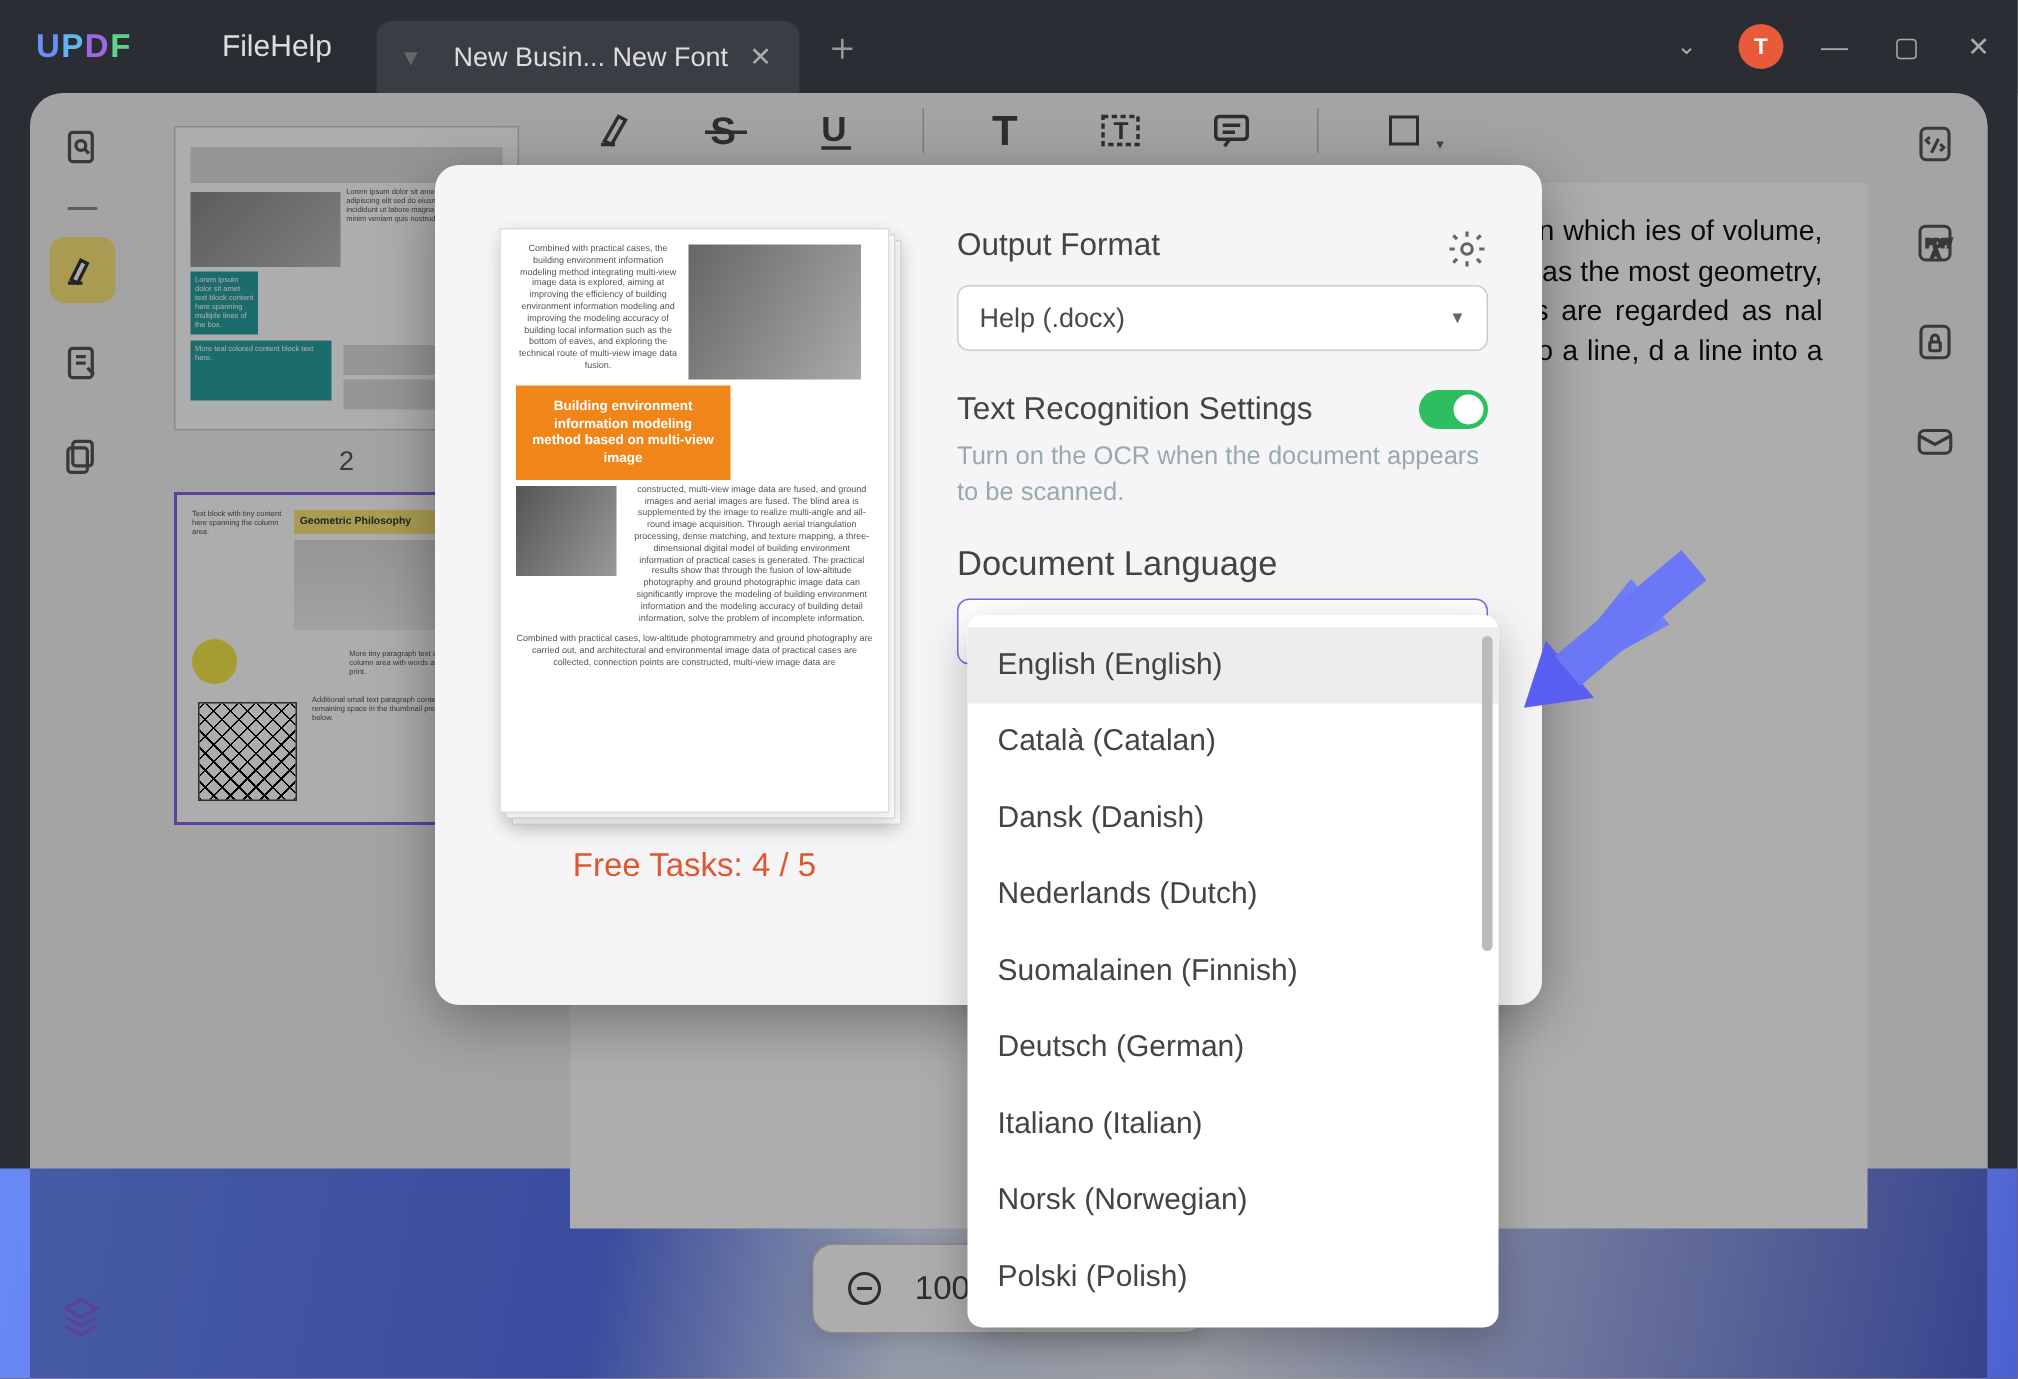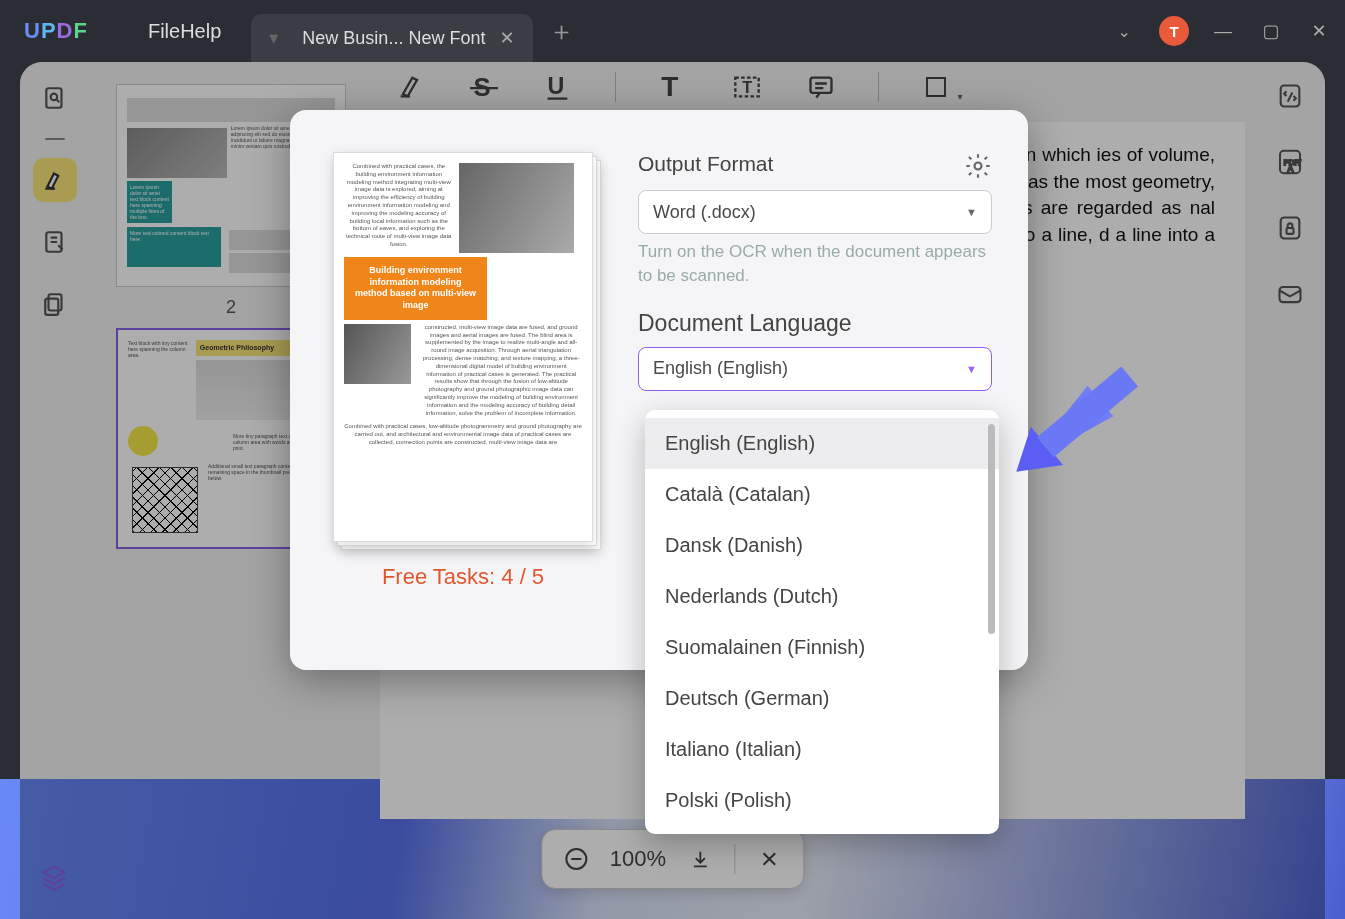--- a/index.html
+++ b/index.html
@@ -340,41 +340,46 @@
   </div>
   <div class="modal-right">
     <div class="field-row-top">
       <div class="label">Output Format</div>
       <div class="gear"><svg viewBox="0 0 24 24" fill="none" stroke="currentColor" stroke-width="1.8">
             <circle cx="12" cy="12" r="3"></circle>
             <path d="M12 2v3M12 19v3M4.2 4.2l2.1 2.1M17.7 17.7l2.1 2.1M2 12h3M19 12h3M4.2 19.8l2.1-2.1M17.7 6.3l2.1-2.1"></path>
           </svg></div>
     </div>
     <div class="select">
-      <span>Word (.docx)</span>
+      <span>Help (.docx)</span>
       <span class="caret-sm">▼</span>
+    </div>
+    <div class="toggle-row">
+      <div class="label">Text Recognition Settings</div>
+      <div class="toggle"></div>
     </div>
     <div class="help-text">Turn on the OCR when the document appears to be scanned.</div>
     <div class="lang-label">Document Language</div>
     <div class="select active">
       <span>English (English)</span>
       <span class="caret-sm caret-purple">▼</span>
     </div>
   </div>
 </div>
 
 <div class="dropdown">
   <div class="dropdown-inner">
     <div class="dd-item sel">English (English)</div>
     <div class="dd-item">Català (Catalan)</div>
     <div class="dd-item">Dansk (Danish)</div>
     <div class="dd-item">Nederlands (Dutch)</div>
     <div class="dd-item">Suomalainen (Finnish)</div>
     <div class="dd-item">Deutsch (German)</div>
     <div class="dd-item">Italiano (Italian)</div>
+    <div class="dd-item">Norsk (Norwegian)</div>
     <div class="dd-item">Polski (Polish)</div>
   </div>
   <div class="dd-scrollbar"></div>
 </div>
 
 <div class="arrow-annot">
   <svg viewBox="0 0 150 90">
       <defs>
         <linearGradient id="ag" x1="0" y1="0" x2="1" y2="0">
           <stop offset="0" stop-color="#5a5ef2"></stop>

